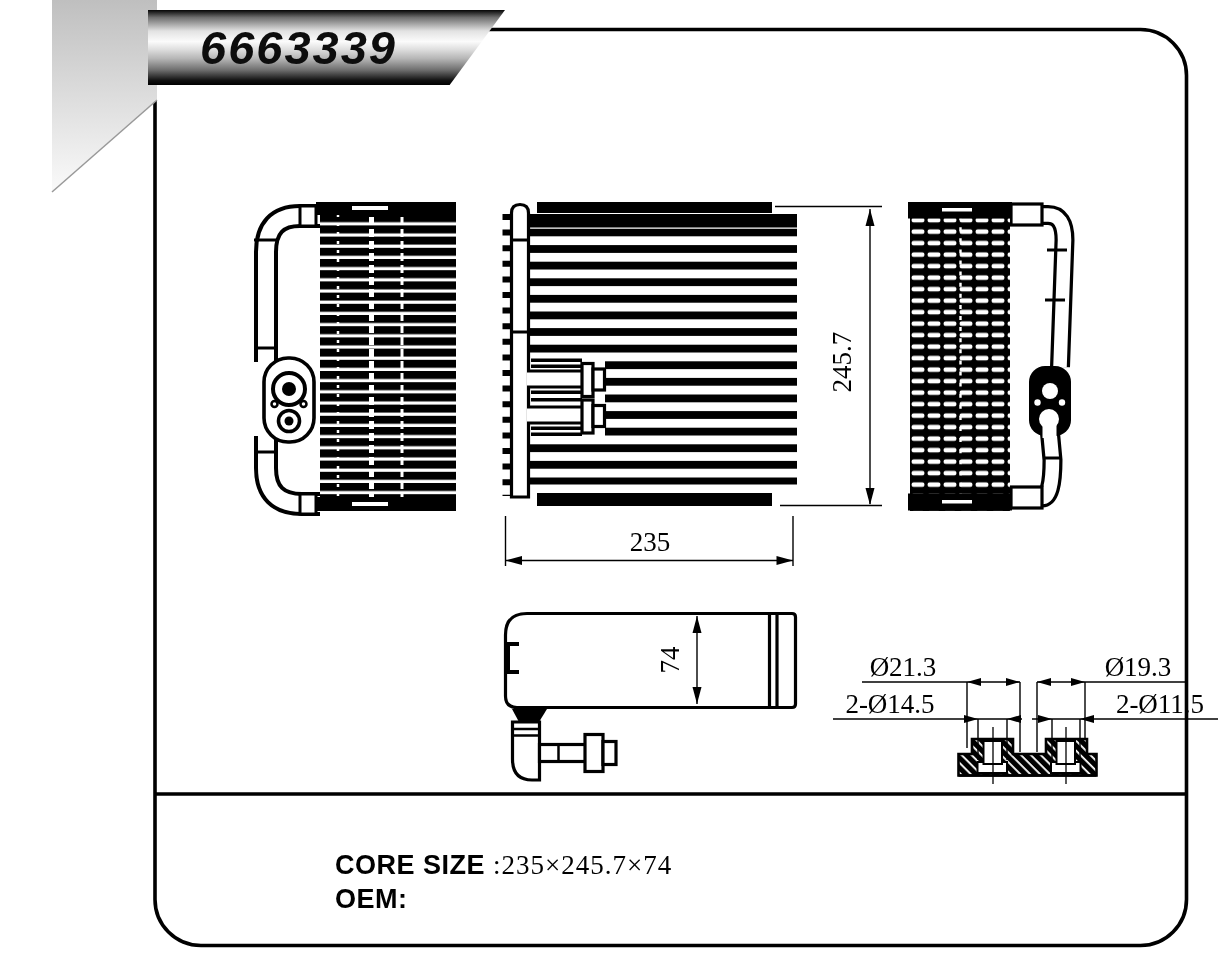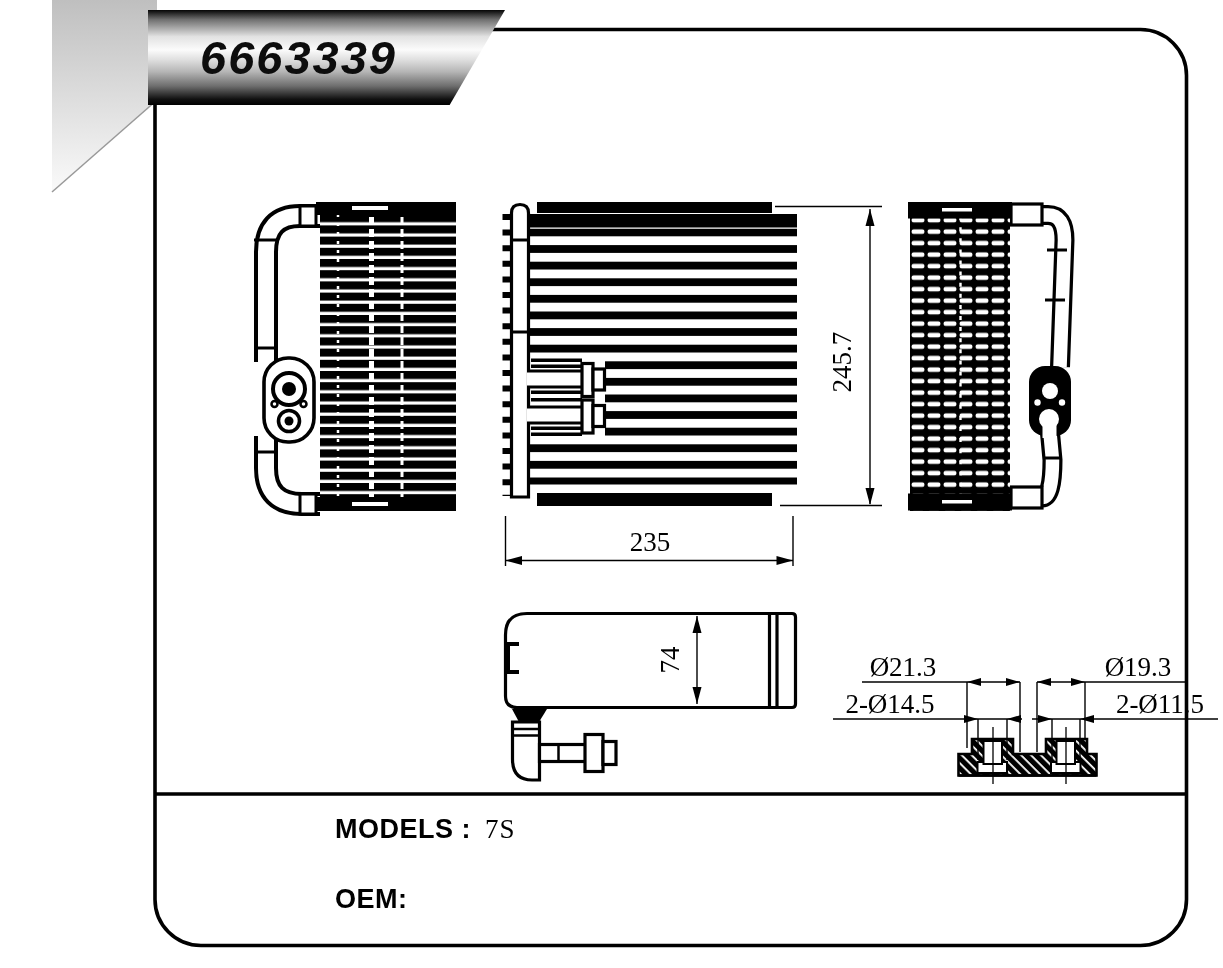--- a/index.html
+++ b/index.html
@@ -1,20 +1,20 @@
 <!DOCTYPE html>
 <html><head>
 <meta charset="utf-8">
 <style>
   html,body{margin:0;padding:0;background:#fff;}
   #stage{position:relative;width:1223px;height:968px;background:#fff;overflow:hidden;
          font-family:"Liberation Sans",sans-serif;}
   #drawing-svg{position:absolute;left:0;top:0;z-index:1;}
   .dim-text{font-family:"Liberation Serif",serif;font-size:27px;fill:#000;}
-  #part-banner{position:absolute;left:148px;top:10px;width:357px;height:95px;z-index:3;
+  #part-banner{position:absolute;left:148px;top:10px;width:357px;height:75px;z-index:3;
     background:linear-gradient(180deg,#050505 0%,#6f6f6f 10%,#e2e2e2 28%,#fbfbfb 42%,
                #e0e0e0 52%,#b5b5b5 65%,#6e6e6e 80%,#101010 94%,#000 100%);
     clip-path:polygon(0 0,100% 0,84.5% 100%,0 100%);
     display:flex;align-items:center;padding-left:52px;box-sizing:border-box;}
   #part-banner span{font-style:italic;font-weight:bold;font-size:47px;letter-spacing:2px;color:#0d0d0d;}
   .spec-row{position:absolute;left:335px;z-index:2;white-space:nowrap;}
   .spec-label{font-weight:bold;font-size:27px;letter-spacing:0.5px;color:#000;}
   .spec-value{font-family:"Liberation Serif",serif;font-size:27px;color:#000;letter-spacing:1px;}
   #row-models{top:814px;} #row-core{top:850px;} #row-oem{top:884px;}
   #row-models .spec-value{margin-left:14px;}
@@ -206,20 +206,20 @@
     <g>
       <polygon points="52,0 157,0 157,100 52,192" fill="url(#sideGrad)"></polygon>
       <line x1="157" y1="100" x2="52" y2="192" stroke="#999" stroke-width="1.5"></line>
     </g>
   </svg>
 
   <div id="part-banner">
     <span>6663339</span>
   </div>
 
-  <div class="spec-row" id="row-models">
-    <span class="spec-label">MODELS :</span><span class="spec-value">7S</span>
+  <div class="spec-row" id="row-core">
+    <span class="spec-label">CORE SIZE</span><span class="spec-value">:235×245.7×74</span>
   </div>
   <div class="spec-row" id="row-oem">
     <span class="spec-label">OEM:</span>
   </div>
 
 </div>
 
 </body></html>

